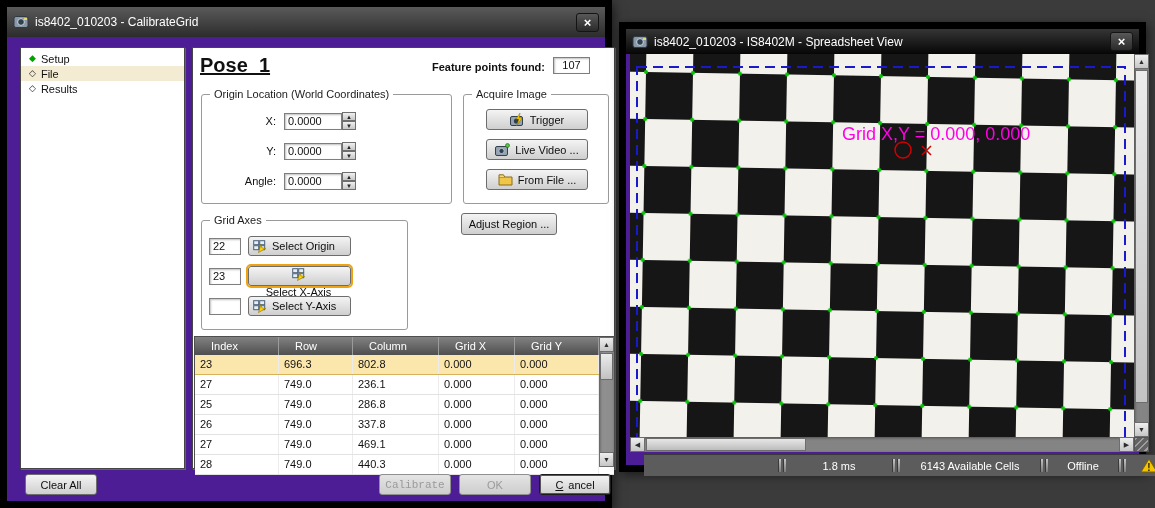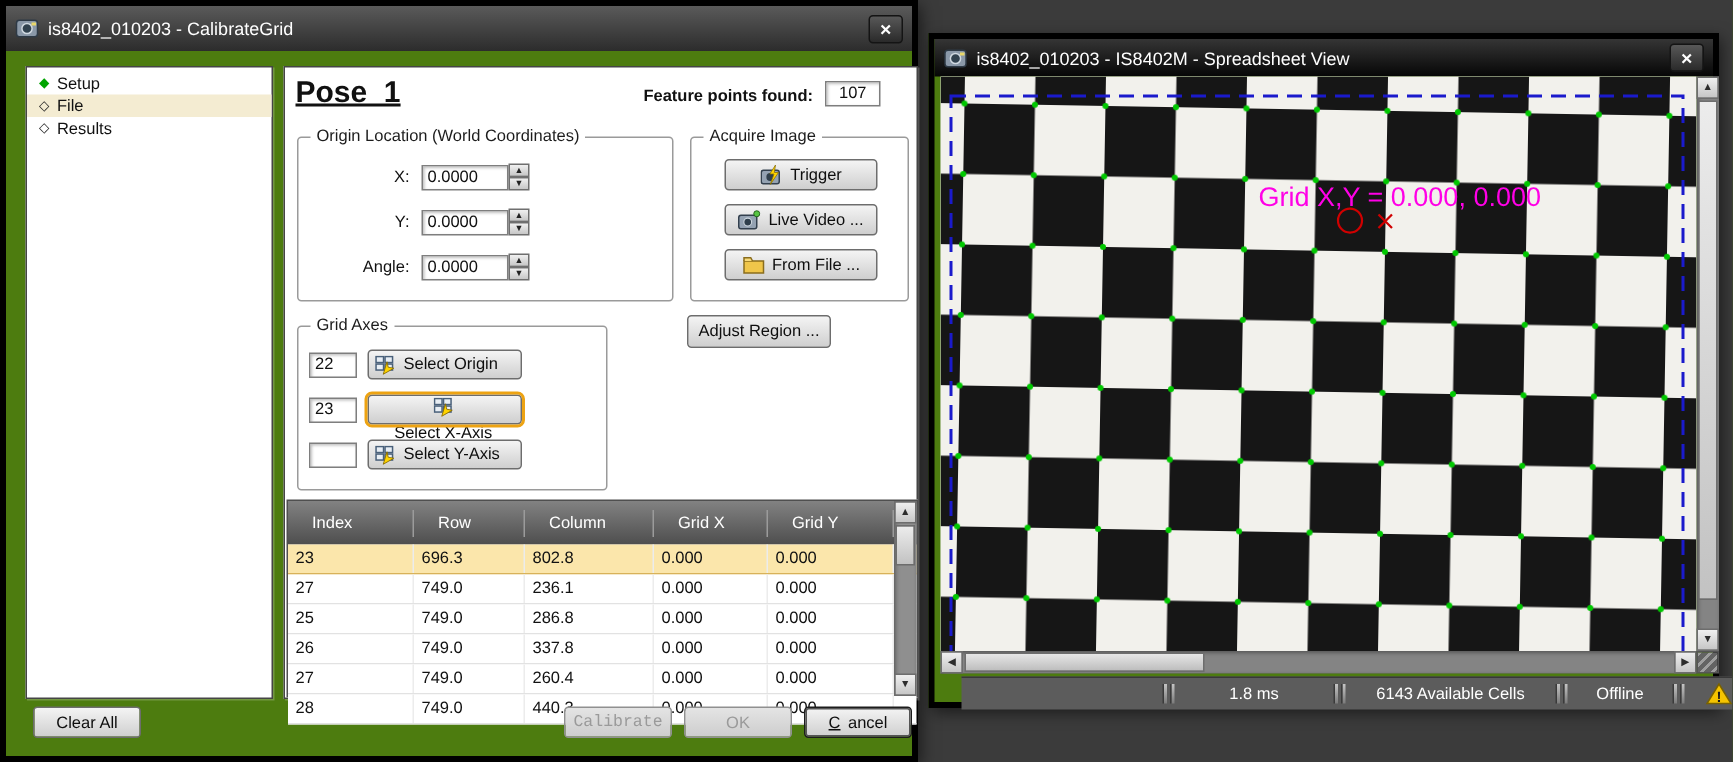--- a/index.html
+++ b/index.html
@@ -1,18 +1,18 @@
 <!DOCTYPE html>
 <html><head>
 <meta charset="utf-8">
 <style>
   html,body{margin:0;padding:0;background:#3b3b3b;}
   .screen{position:relative;width:1155px;height:508px;background:#3b3b3b;overflow:hidden;
           font-family:"Liberation Sans",sans-serif;color:#111;-webkit-font-smoothing:antialiased;}
-  .win{position:absolute;background:#4d7c0f;border:4px solid #000000;box-shadow:2px 3px 10px rgba(0,0,0,.55);box-sizing:border-box;}
+  .win{position:absolute;background:#4c1d95;border:7px solid #000000;box-shadow:2px 3px 10px rgba(0,0,0,.55);box-sizing:border-box;}
   .titlebar{position:absolute;left:0;right:0;top:0;display:flex;align-items:center;gap:6px;
             padding:0 6px;color:#fff;font-size:12px;box-sizing:border-box;}
   .tb-left{height:30px;background:linear-gradient(#5a5a5a,#2c2c2c);}
   .tb-right{height:25px;background:linear-gradient(#353535,#060606);}
   .close-btn{margin-left:auto;width:21px;height:17px;display:flex;align-items:center;justify-content:center;
              background:linear-gradient(#585858,#2a2a2a);border:1px solid #141414;border-radius:3px;
              color:#fff;font-size:13px;font-weight:bold;line-height:1;}
   .panel{position:absolute;background:#fff;border:1px solid #454545;box-shadow:1px 1px 0 rgba(255,255,255,.22);box-sizing:border-box;}
 
   
@@ -42,21 +42,21 @@
   .btn{display:flex;align-items:center;justify-content:center;gap:5px;
        background:linear-gradient(#f4f4f4,#cfcfcf);border:1px solid #6d6d6d;border-radius:3px;
        font-size:11px;color:#0e0e0e;box-sizing:border-box;white-space:nowrap;}
   .btn.left{justify-content:flex-start;padding-left:4px;}
   .btn.disabled{color:#9a9a9a;background:linear-gradient(#e4e4e4,#cdcdcd);border-color:#909090;}
   .btn.default{border:1px solid #1d1d1d;box-shadow:inset 0 0 0 1px #555;}
   .btn.focus-orange{outline:2px solid #eda312;}
 
   
   .table-wrap{position:absolute;left:1px;top:288px;width:421px;height:132px;border:1px solid #4f4f4f;box-sizing:border-box;background:#fff;}
-  .thead{display:flex;height:29px;background:linear-gradient(#828282,#4e4e4e);color:#fff;font-size:11px;align-items:center;}
+  .thead{display:flex;height:18px;background:linear-gradient(#828282,#4e4e4e);color:#fff;font-size:11px;align-items:center;}
   .th{box-sizing:border-box;padding-left:16px;line-height:18px;border-right:1px solid #9b9b9b;overflow:hidden;}
   .trow{display:flex;height:19px;background:#fff;font-size:11px;border-bottom:1px solid #e2e2e2;}
   .trow.selected{background:#fbe6ab;border-bottom:1px solid #d8b25a;}
   .td{box-sizing:border-box;padding-left:5px;line-height:18px;border-right:1px solid #ececec;overflow:hidden;}
   .c0{width:84px;}.c1{width:74px;}.c2{width:86px;}.c3{width:76px;}.c4{width:84px;}
 
   .sbv{position:absolute;top:0;right:0;width:15px;bottom:0;background:#8f8f8f;box-shadow:inset 1px 1px 3px rgba(0,0,0,.4);}
   .sb-btn{position:absolute;left:0;width:15px;height:15px;display:flex;align-items:center;justify-content:center;
           font-size:7px;color:#2d2d2d;background:linear-gradient(#efefef,#c6c6c6);border:1px solid #6d6d6d;box-sizing:border-box;line-height:1;}
   .sb-thumb{position:absolute;left:1px;right:1px;background:linear-gradient(#ececec,#c2c2c2);border:1px solid #6d6d6d;box-sizing:border-box;}
@@ -272,21 +272,21 @@
         <div class="trow">
           <span class="td c0">26</span>
           <span class="td c1">749.0</span>
           <span class="td c2">337.8</span>
           <span class="td c3">0.000</span>
           <span class="td c4">0.000</span>
         </div>
         <div class="trow">
           <span class="td c0">27</span>
           <span class="td c1">749.0</span>
-          <span class="td c2">260.4</span>
+          <span class="td c2">469.1</span>
           <span class="td c3">0.000</span>
           <span class="td c4">0.000</span>
         </div>
         <div class="trow">
           <span class="td c0">28</span>
           <span class="td c1">749.0</span>
           <span class="td c2">440.3</span>
           <span class="td c3">0.000</span>
           <span class="td c4">0.000</span>
         </div>

